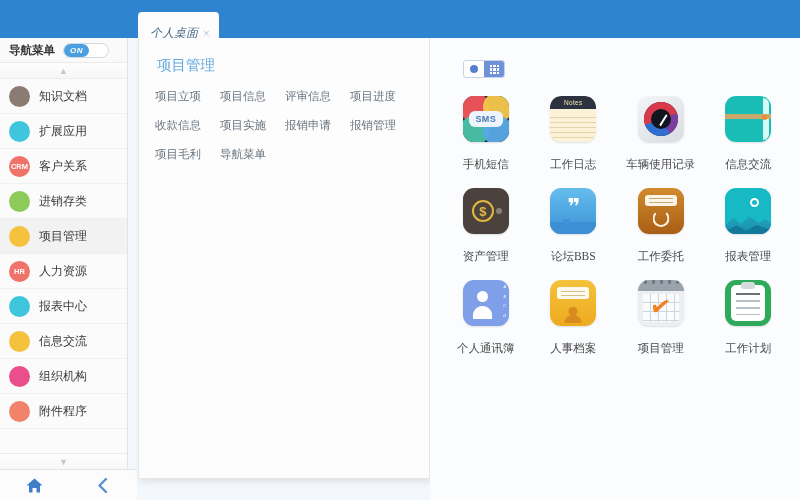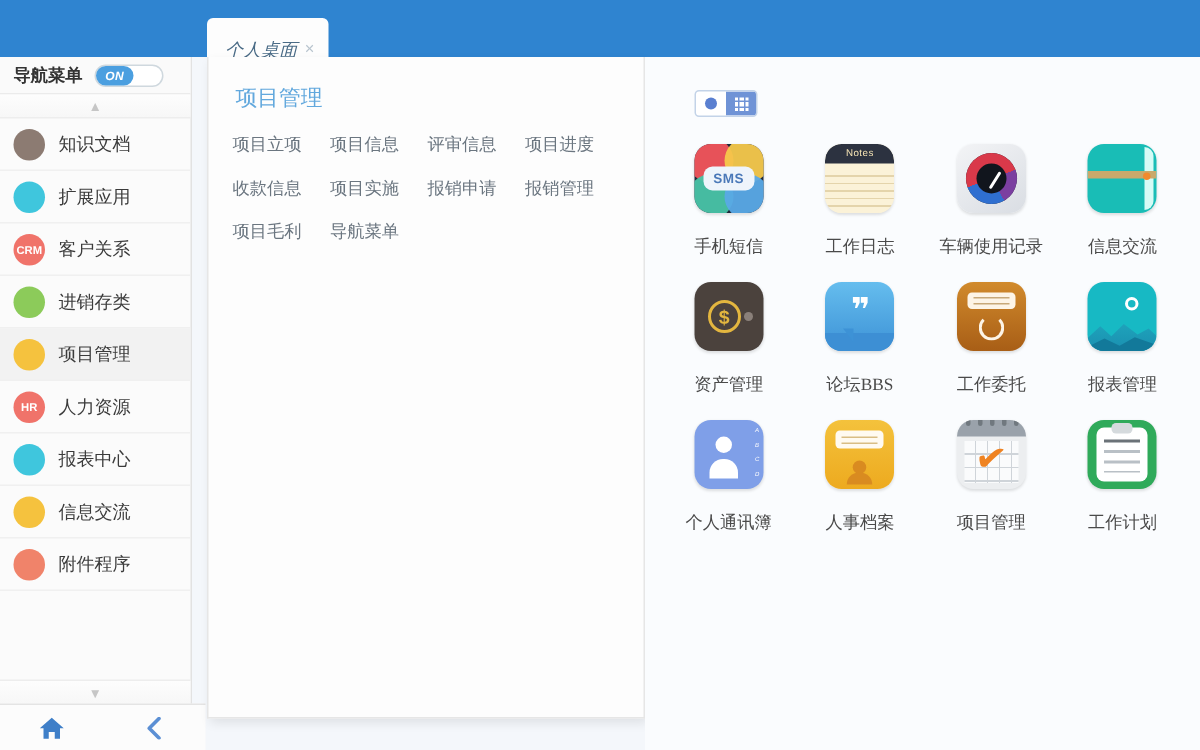--- a/index.html
+++ b/index.html
@@ -259,20 +259,24 @@
       </div>
       <div class="menu-item">
         <span class="mi-icon" style="background: rgb(63, 198, 221);"></span>
         <span class="mi-label">报表中心</span>
       </div>
       <div class="menu-item">
         <span class="mi-icon" style="background: rgb(245, 194, 62);"></span>
         <span class="mi-label">信息交流</span>
       </div>
       <div class="menu-item">
+        <span class="mi-icon" style="background: rgb(234, 79, 140);"></span>
+        <span class="mi-label">组织机构</span>
+      </div>
+      <div class="menu-item">
         <span class="mi-icon" style="background: rgb(240, 131, 106);"></span>
         <span class="mi-label">附件程序</span>
       </div>
     </div>
 
   <div class="scroll-arrow bottom">▼</div>
 
   <div id="sidebar-footer">
     <div class="fbtn">
       <svg width="17" height="15" viewBox="0 0 17 15">

